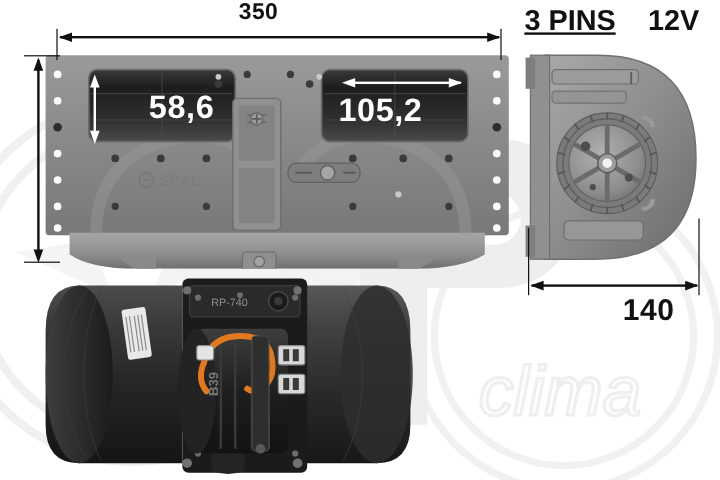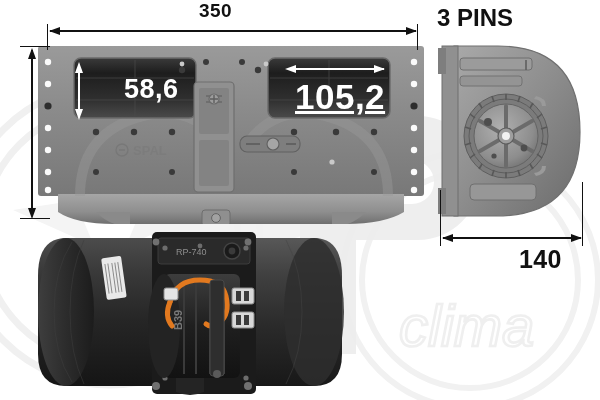--- a/index.html
+++ b/index.html
@@ -385,27 +385,28 @@
     <div class="dim-line dim-v" style="left:78px;top:66px;height:48px;background:#ffffff;"></div>
     <div class="arrow arr-u-w" style="left:74.6px;top:62px;"></div>
     <div class="arrow arr-d-w" style="left:74.6px;top:109px;"></div>
     <div class="dim-txt-w" style="left:88px;top:74px;font-size:27px;margin-left:36px;">58,6</div>
   </div>
 
   <div>
     <div class="dim-line dim-h" style="left:288px;top:68px;width:96px;background:#ffffff;"></div>
     <div class="arrow arr-w arr-l-w" style="left:285px;top:64.5px;"></div>
     <div class="arrow arr-w arr-r-w" style="left:374px;top:64.5px;"></div>
-    <div class="dim-txt-w" style="left:295px;top:77px;font-size:35px;text-decoration:underline;">105,2</div>
+    <div class="dim-txt-w" style="left:282px;top:77px;font-size:27px;">105,2</div>
   </div>
 
   <div>
     <div class="ext dim-v" style="left:440px;top:190px;width:1.4px;height:56px;"></div>
     <div class="ext dim-v" style="left:582px;top:182px;width:1.4px;height:64px;"></div>
     <div class="dim-line dim-h" style="left:443px;top:237px;width:138px;"></div>
     <div class="arrow arr-l" style="left:442px;top:233.5px;"></div>
     <div class="arrow arr-r" style="left:571px;top:233.5px;"></div>
     <div class="dim-txt" style="left:519px;top:245px;font-size:25px;">140</div>
   </div>
 
-  <div class="label-top" style="left:437px;top:4px;font-size:24px;">3 PINS</div>
+  <div class="label-top" style="left:437px;top:4px;font-size:24px;text-decoration:underline;">3 PINS</div>
+  <div class="label-top" style="left:540px;top:4px;font-size:24px;">12V</div>
 
 </div>
 
 </body></html>

